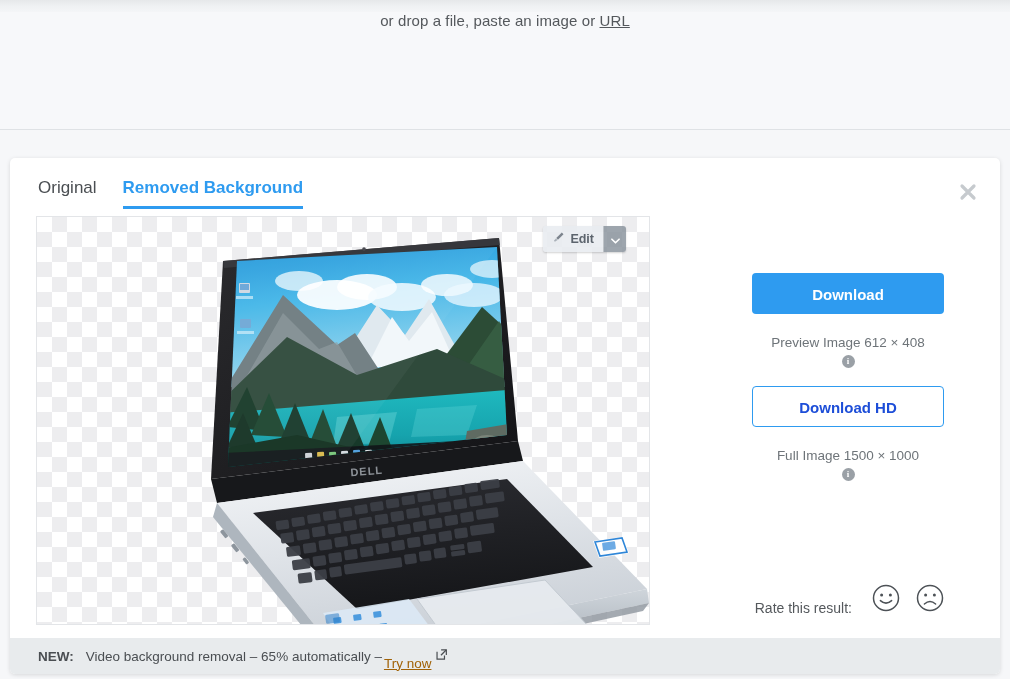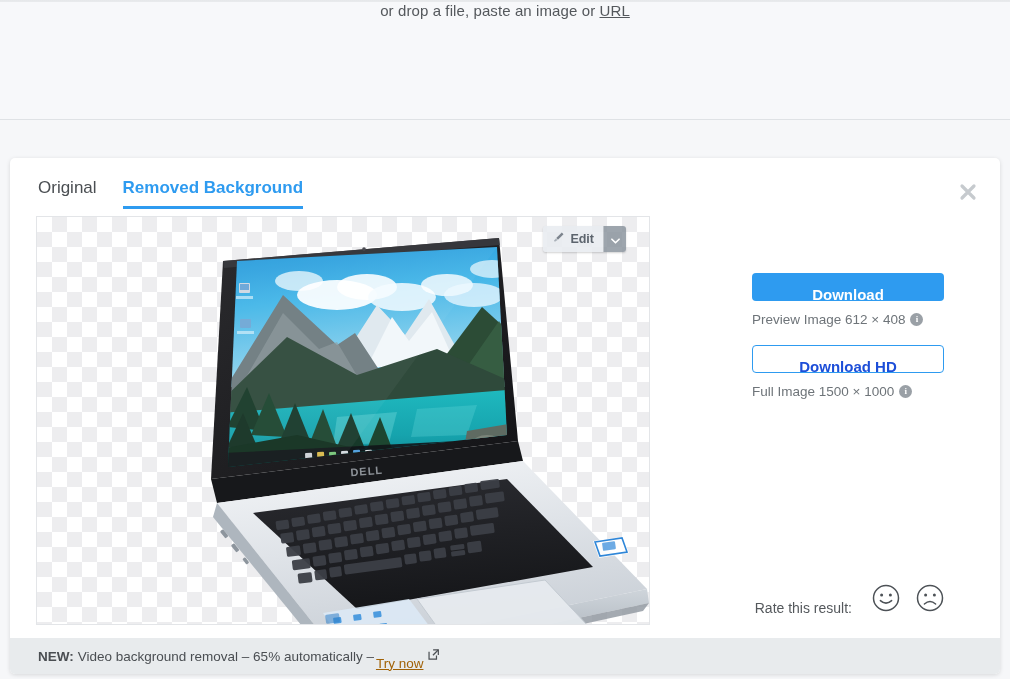--- a/index.html
+++ b/index.html
@@ -41,21 +41,21 @@
     border-radius: 5px;
     color: #fff;
     font-size: 21px;
     font-weight: bold;
     font-family: "Liberation Sans", sans-serif;
     cursor: pointer;
     box-shadow: 0 1px 2px rgba(0,0,0,.10);
   }
   .upload-icon { display: block; width: 22px; height: 24px; }
   .upload-sub {
-    margin-top: 2px;
+    margin-top: 12px;
     font-size: 15px;
     color: #54585c;
     letter-spacing: .1px;
   }
   .url-link { color: #54585c; text-decoration: underline; cursor: pointer; }
 
   
   .card {
     position: absolute;
     top: 158px; left: 10px;
@@ -143,43 +143,44 @@
 
   
   .actions {
     position: absolute;
     top: 58px; right: 56px;
     width: 192px;
     text-align: center;
   }
   .dl-btn {
     display: block; width: 100%;
-    height: 28px;
+    height: 41px;
     line-height: 41px;
     background: #2e9bf0;
     color: #fff;
     border: none; border-radius: 4px;
     font-size: 15px; font-weight: bold;
     font-family: "Liberation Sans", sans-serif;
     cursor: pointer;
     margin-top: 57px;
   }
   .dl-btn.hd {
     background: #ffffff;
     color: #1d4ed8;
     border: 1px solid #2e9bf0;
     line-height: 39px;
     margin-top: 18px;
   }
   .dl-caption {
-    margin-top: 11px;
+    margin-top: 21px;
     font-size: 13.5px;
     color: #6e7479;
-    display: flex; align-items: center; justify-content: flex-start; gap: 5px;
+    display: flex; align-items: center; justify-content: space-between; gap: 5px;
     white-space: nowrap;
+    flex-direction: column;
   }
   .info-icon {
     display: inline-flex; align-items: center; justify-content: center;
     width: 13px; height: 13px; border-radius: 50%;
     background: #9aa0a6; color: #fff;
     font-size: 9px; font-weight: bold;
     font-family: "Liberation Serif", serif;
     cursor: pointer;
     line-height: 1;
   }
@@ -196,21 +197,21 @@
   .footer-banner {
     position: absolute;
     left: 0; right: 0; bottom: 0;
     height: 36px;
     background: #e8ebed;
     display: flex; align-items: center;
     padding-left: 28px;
     font-size: 13.5px;
     color: #4a4e52;
   }
-  .footer-banner b { font-weight: bold; margin-right: 4px; }
+  .footer-banner b { font-weight: bold; margin-right: 12px; }
   .try-now { color: #a16207; text-decoration: underline; cursor: pointer; margin: 14px 4px 0 2px; }
   .ext-icon { display: inline-block; vertical-align: -2px; cursor: pointer; }
 </style>
 </head>
 <body>
 
 <div class="top-shadow"></div>
 
 <div class="upload-header">
   <div class="upload-sub">

